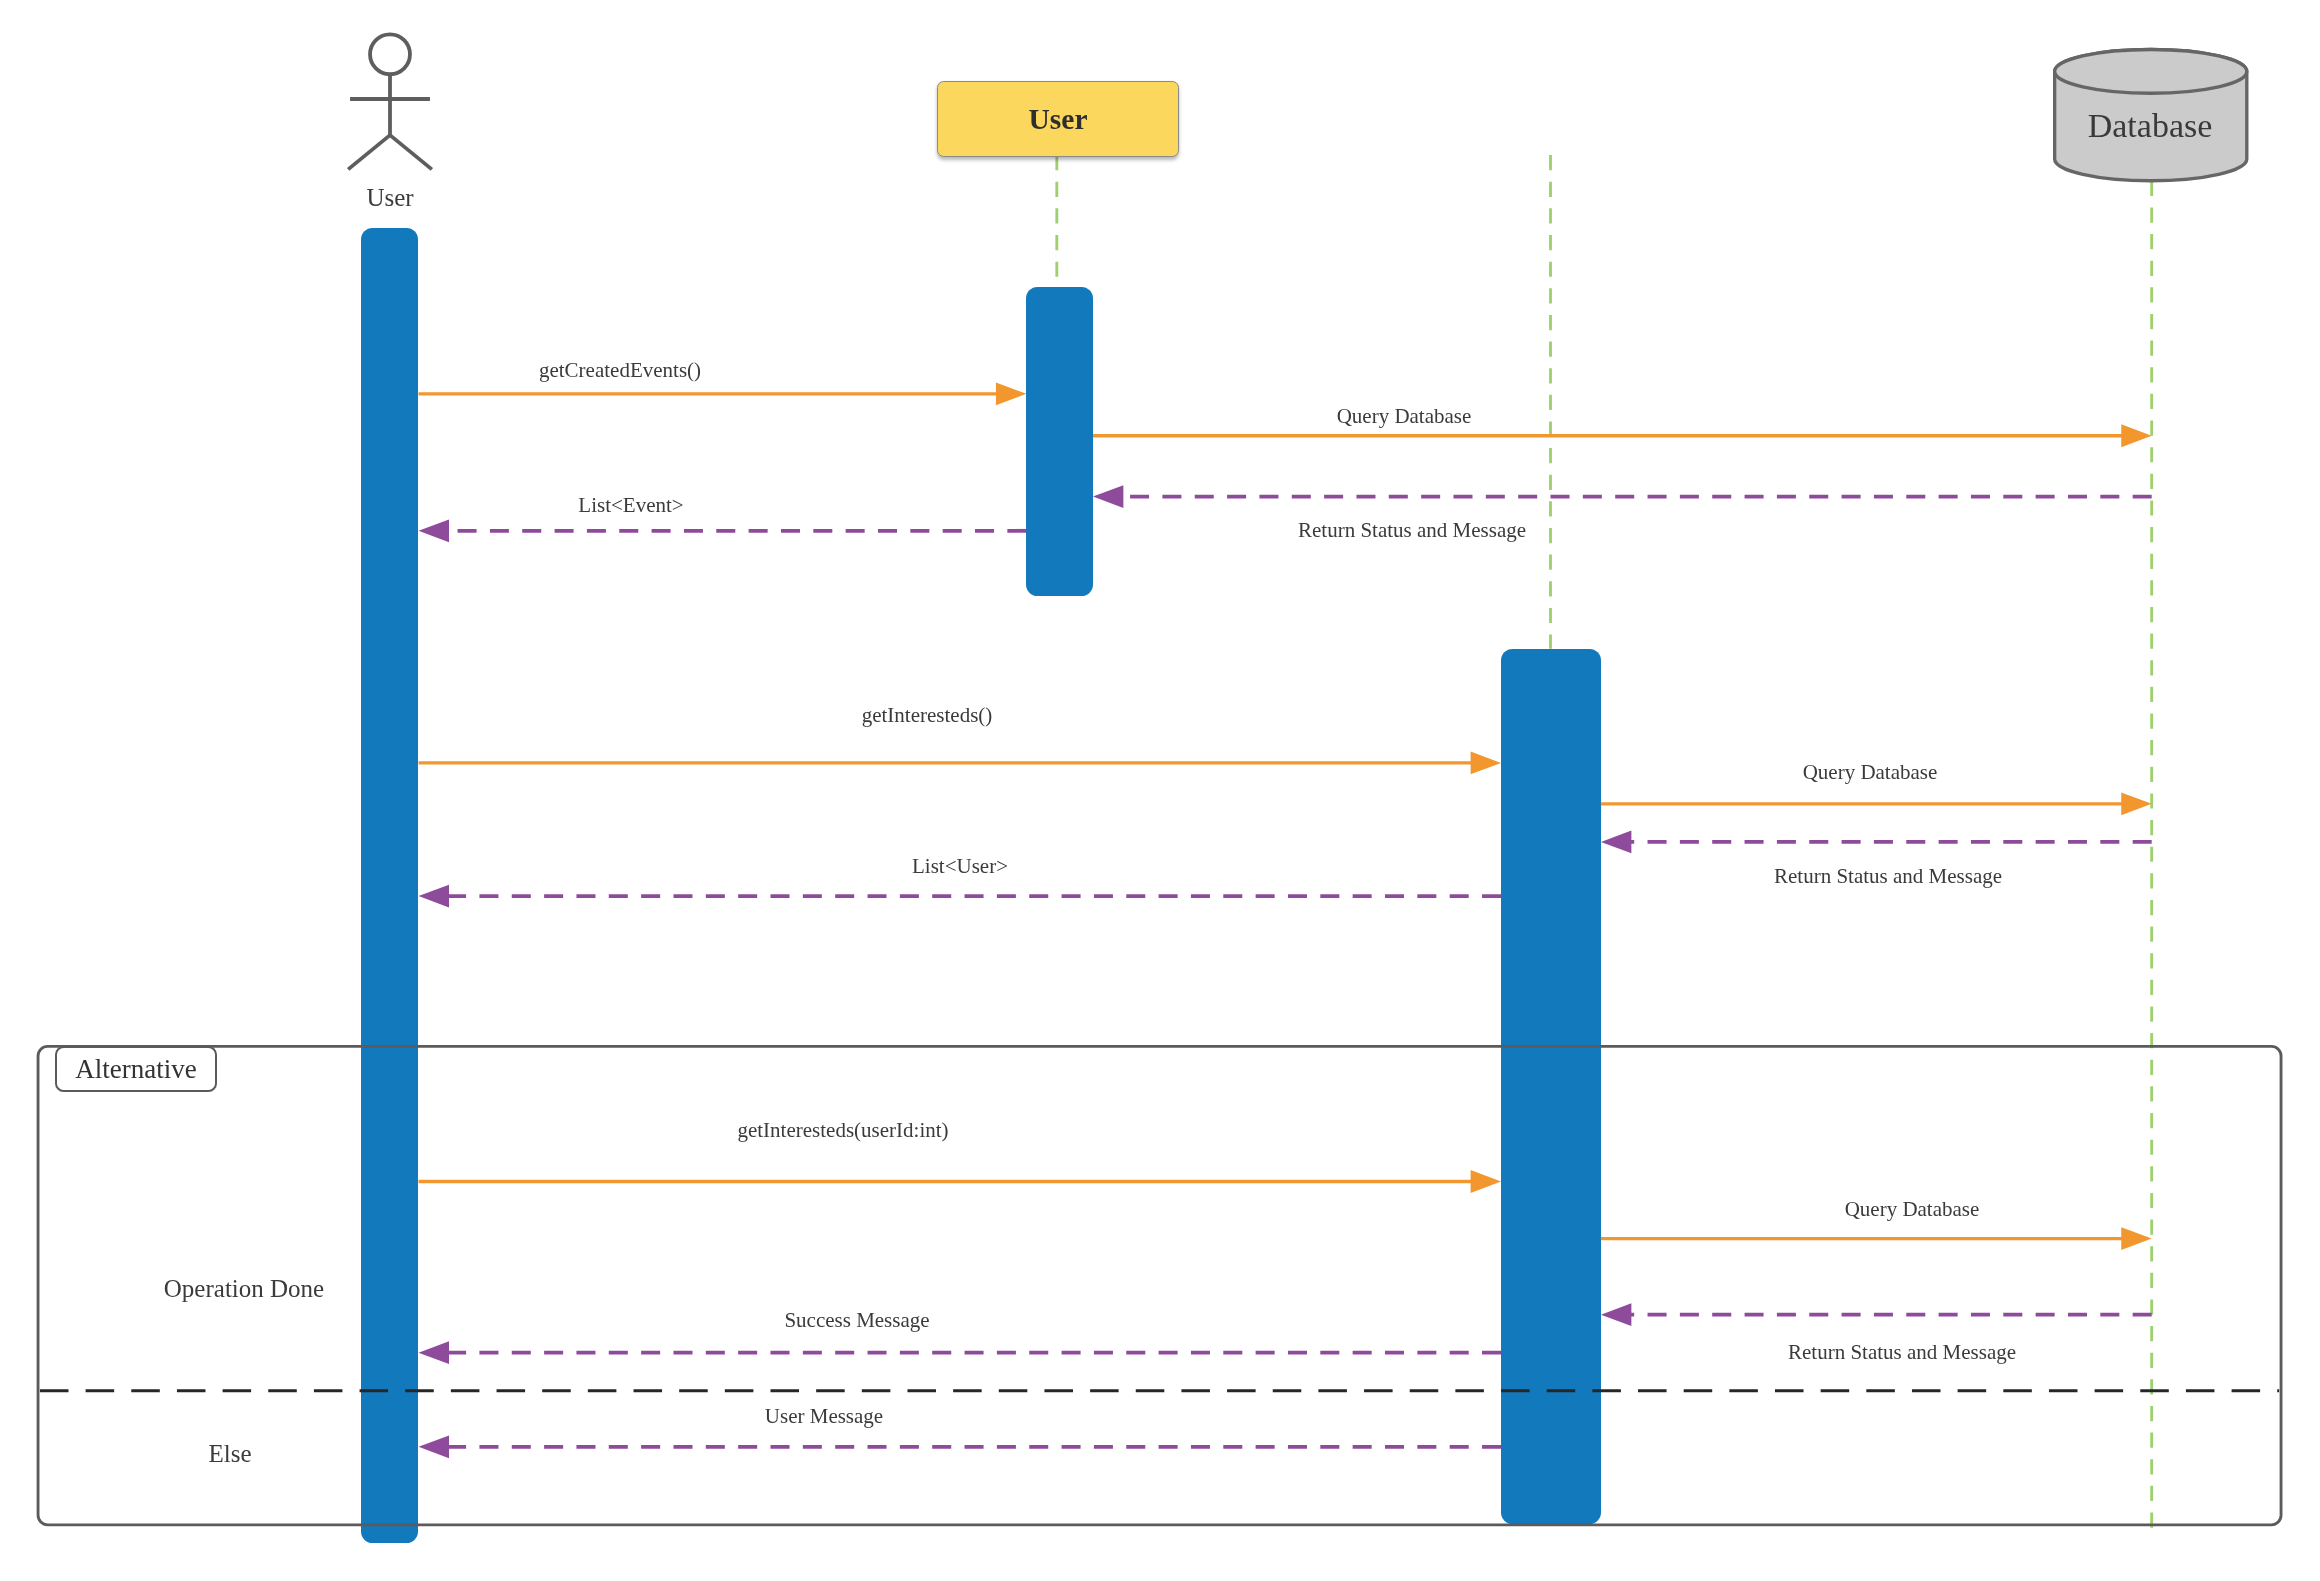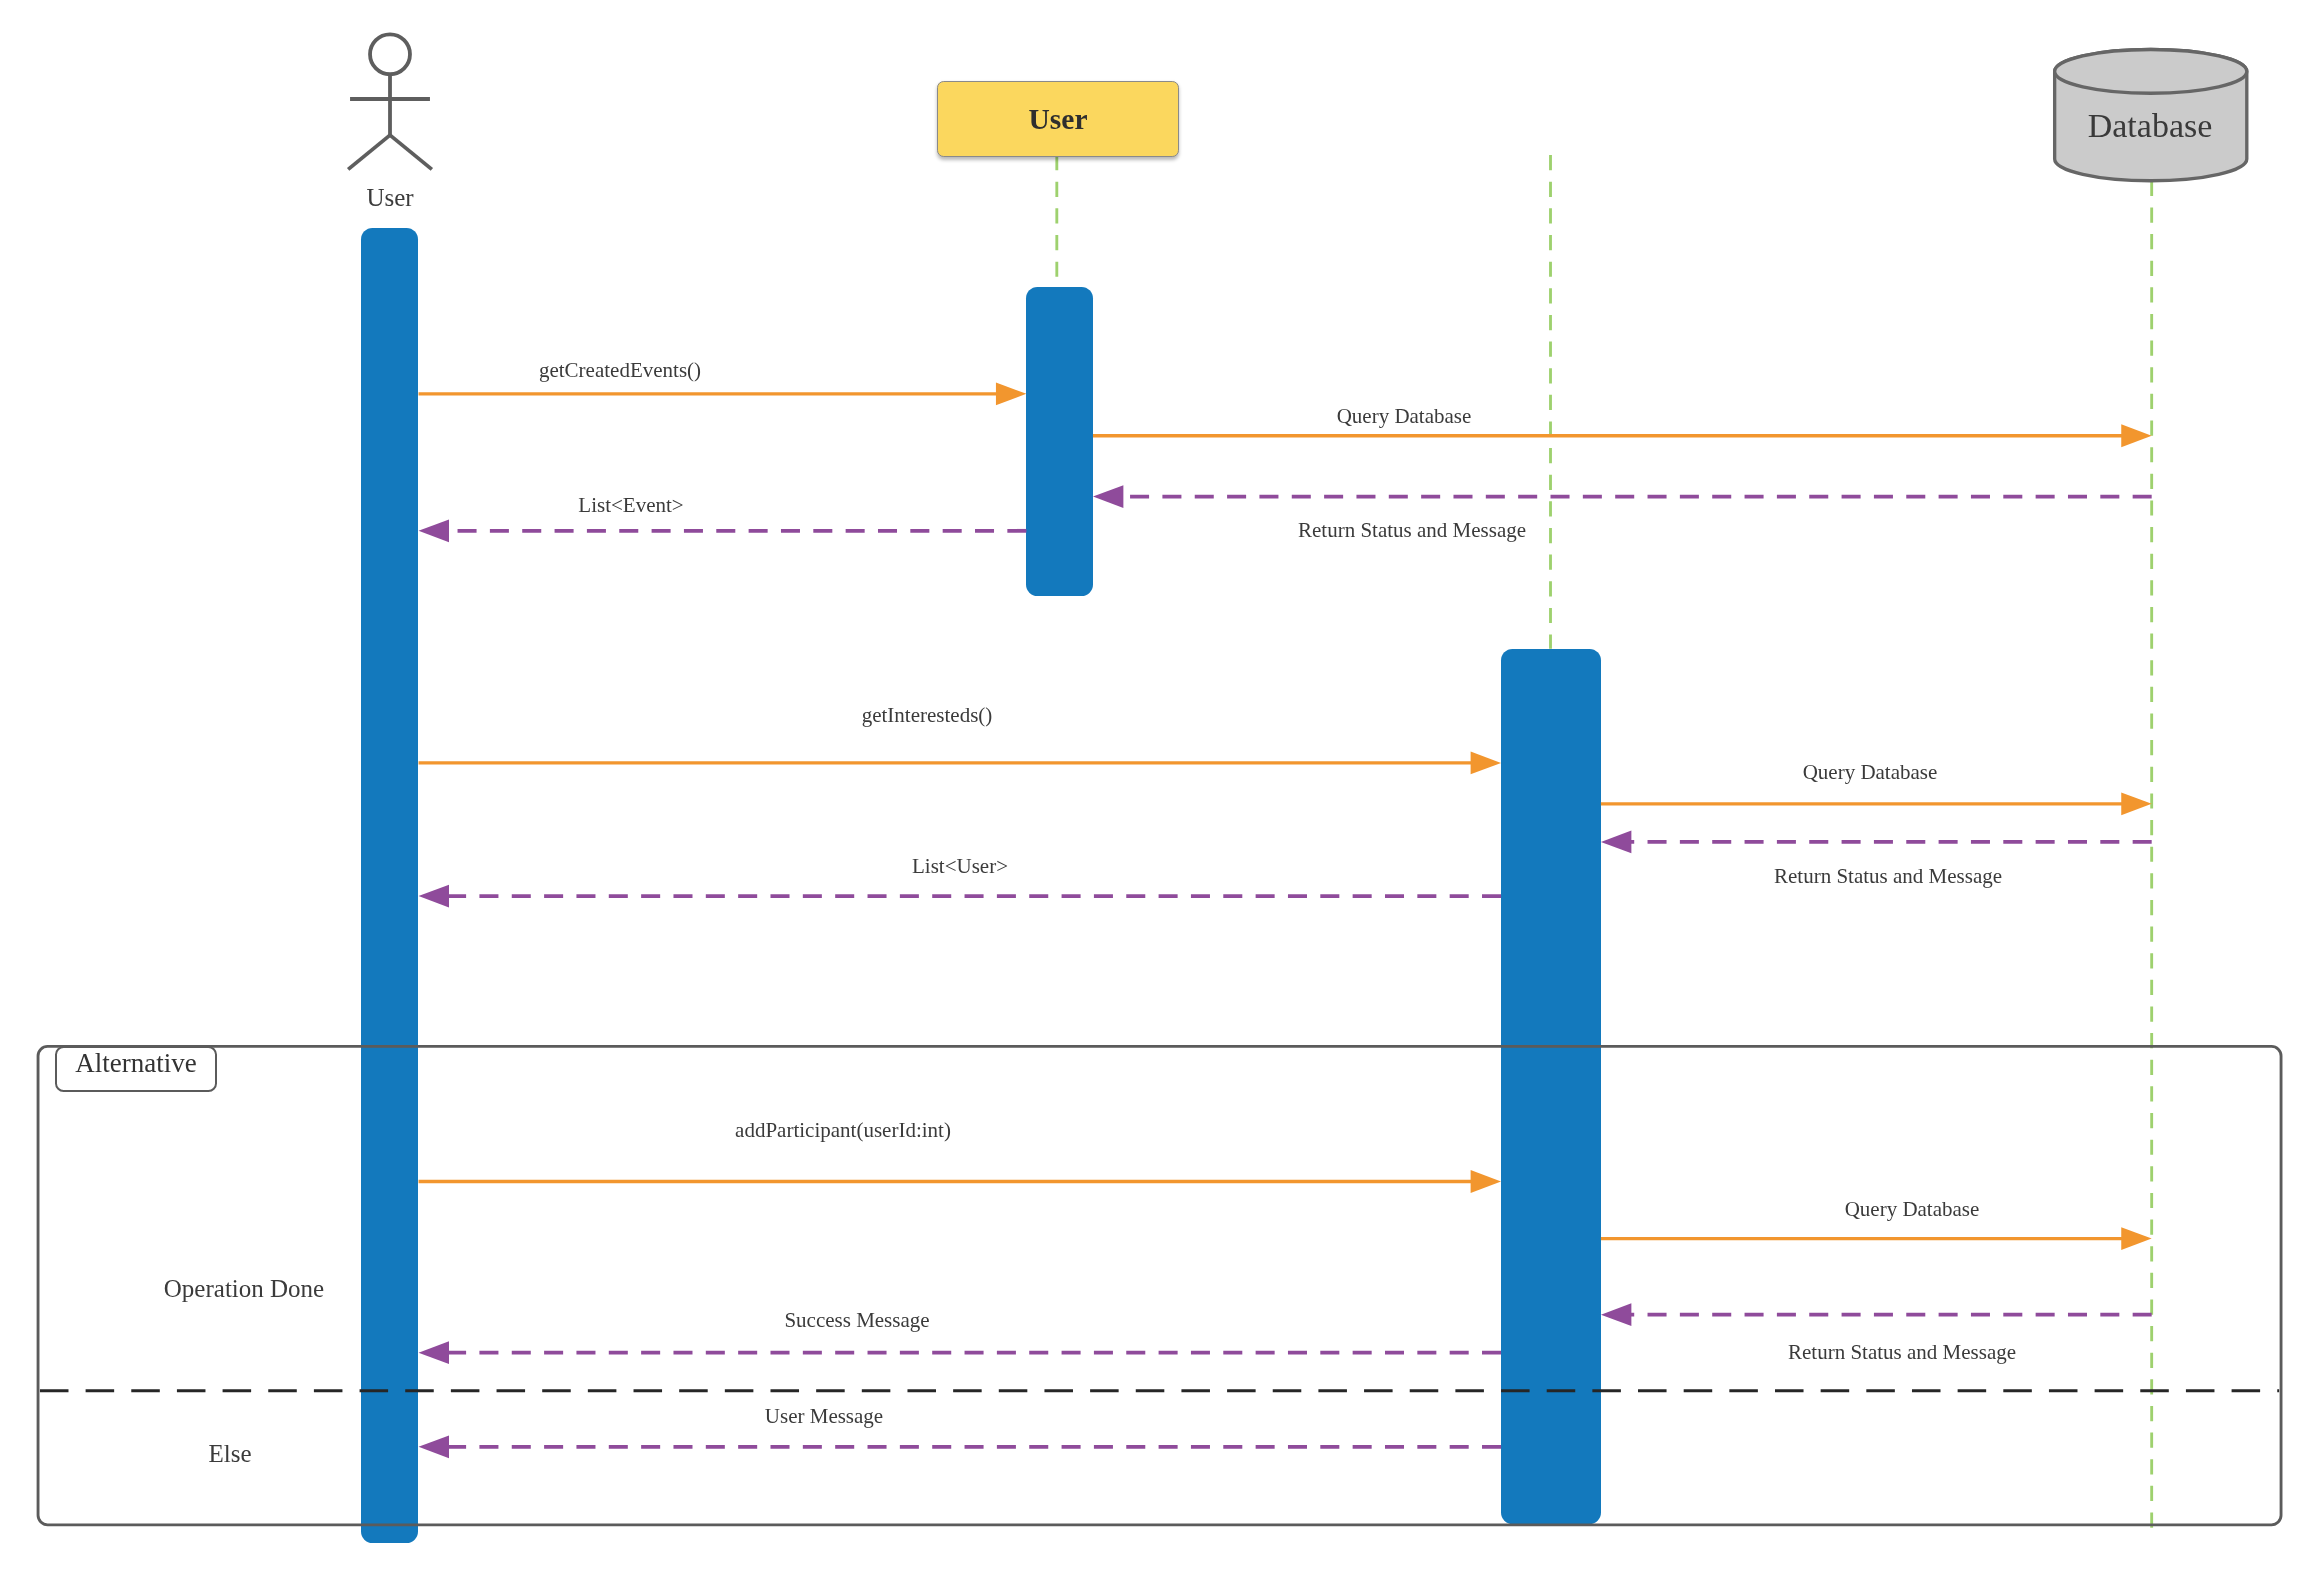--- a/index.html
+++ b/index.html
@@ -43,21 +43,21 @@
   .db-label{font-size:34px;color:#3a3a3a;}
   .actor-label{font-size:25px;}
   
   .alt-label-box{
     position:absolute;
     left:55px;top:1046px;
     width:158px;height:42px;
     background:#ffffff;
     border:2.9px solid #5b5b5b;
     border-radius:8.6px;
-    display:flex;align-items:flex-start;justify-content:center;
+    display:flex;align-items:center;justify-content:center;
     font-size:27px;color:#333333;
     z-index:5;
   }
 </style>
 </head>
 <body>
 
 <div class="canvas">
 
   <svg class="layer" width="2321" height="1582" viewBox="0 0 2440 1663" style="z-index:1">
@@ -137,21 +137,21 @@
   <span class="lbl db-label" style="left:2150px;top:126px;">Database</span>
 
   <span class="lbl" style="left:620px;top:370px;">getCreatedEvents()</span>
   <span class="lbl" style="left:1404px;top:416px;">Query Database</span>
   <span class="lbl" style="left:1412px;top:530px;">Return Status and Message</span>
   <span class="lbl" style="left:631px;top:505px;">List&lt;Event&gt;</span>
   <span class="lbl" style="left:927px;top:715px;">getInteresteds()</span>
   <span class="lbl" style="left:1870px;top:772px;">Query Database</span>
   <span class="lbl" style="left:1888px;top:876px;">Return Status and Message</span>
   <span class="lbl" style="left:960px;top:866px;">List&lt;User&gt;</span>
-  <span class="lbl" style="left:843px;top:1130px;">addParticipant(userId:int)</span>
+  <span class="lbl" style="left:843px;top:1130px;">getInteresteds(userId:int)</span>
   <span class="lbl" style="left:1912px;top:1209px;">Query Database</span>
   <span class="lbl" style="left:1902px;top:1352px;">Return Status and Message</span>
   <span class="lbl" style="left:857px;top:1320px;">Success Message</span>
   <span class="lbl" style="left:824px;top:1416px;">User Message</span>
 
   <span class="lbl small" style="left:228px;top:1289px;margin-left:16px;">Operation Done</span>
   <span class="lbl small" style="left:230px;top:1454px;">Else</span>
 
 </div>
 

